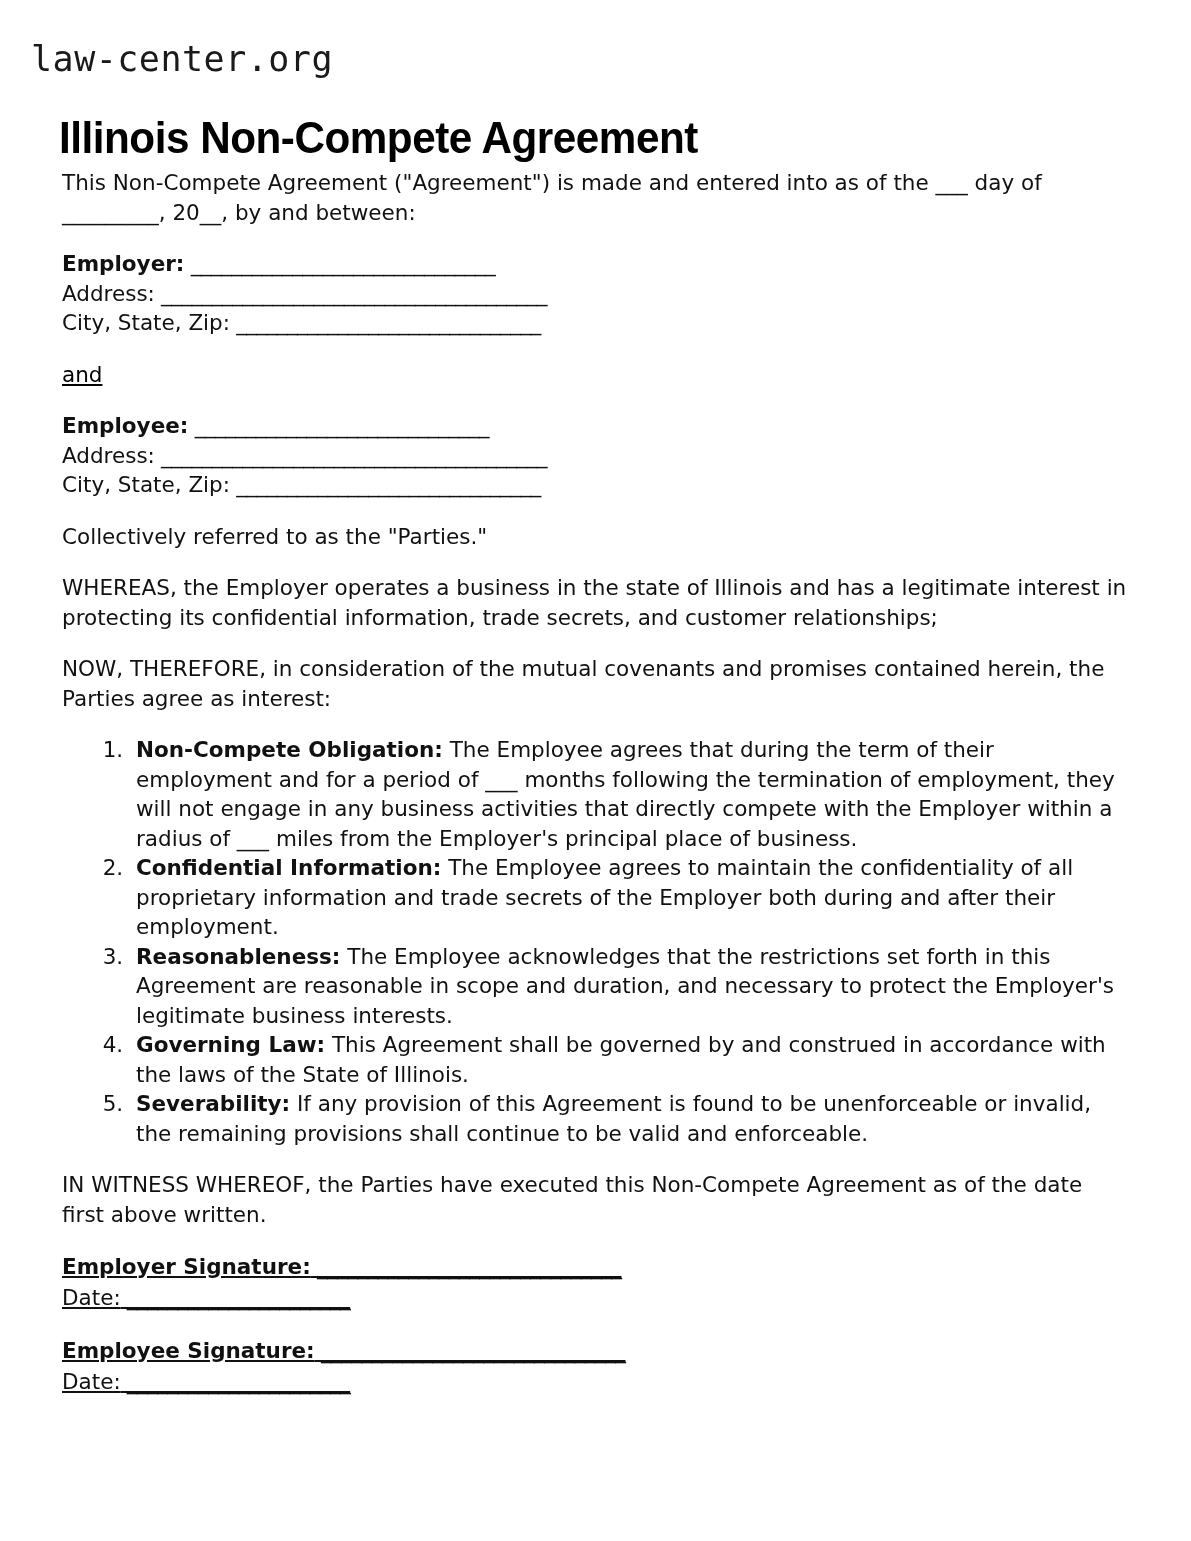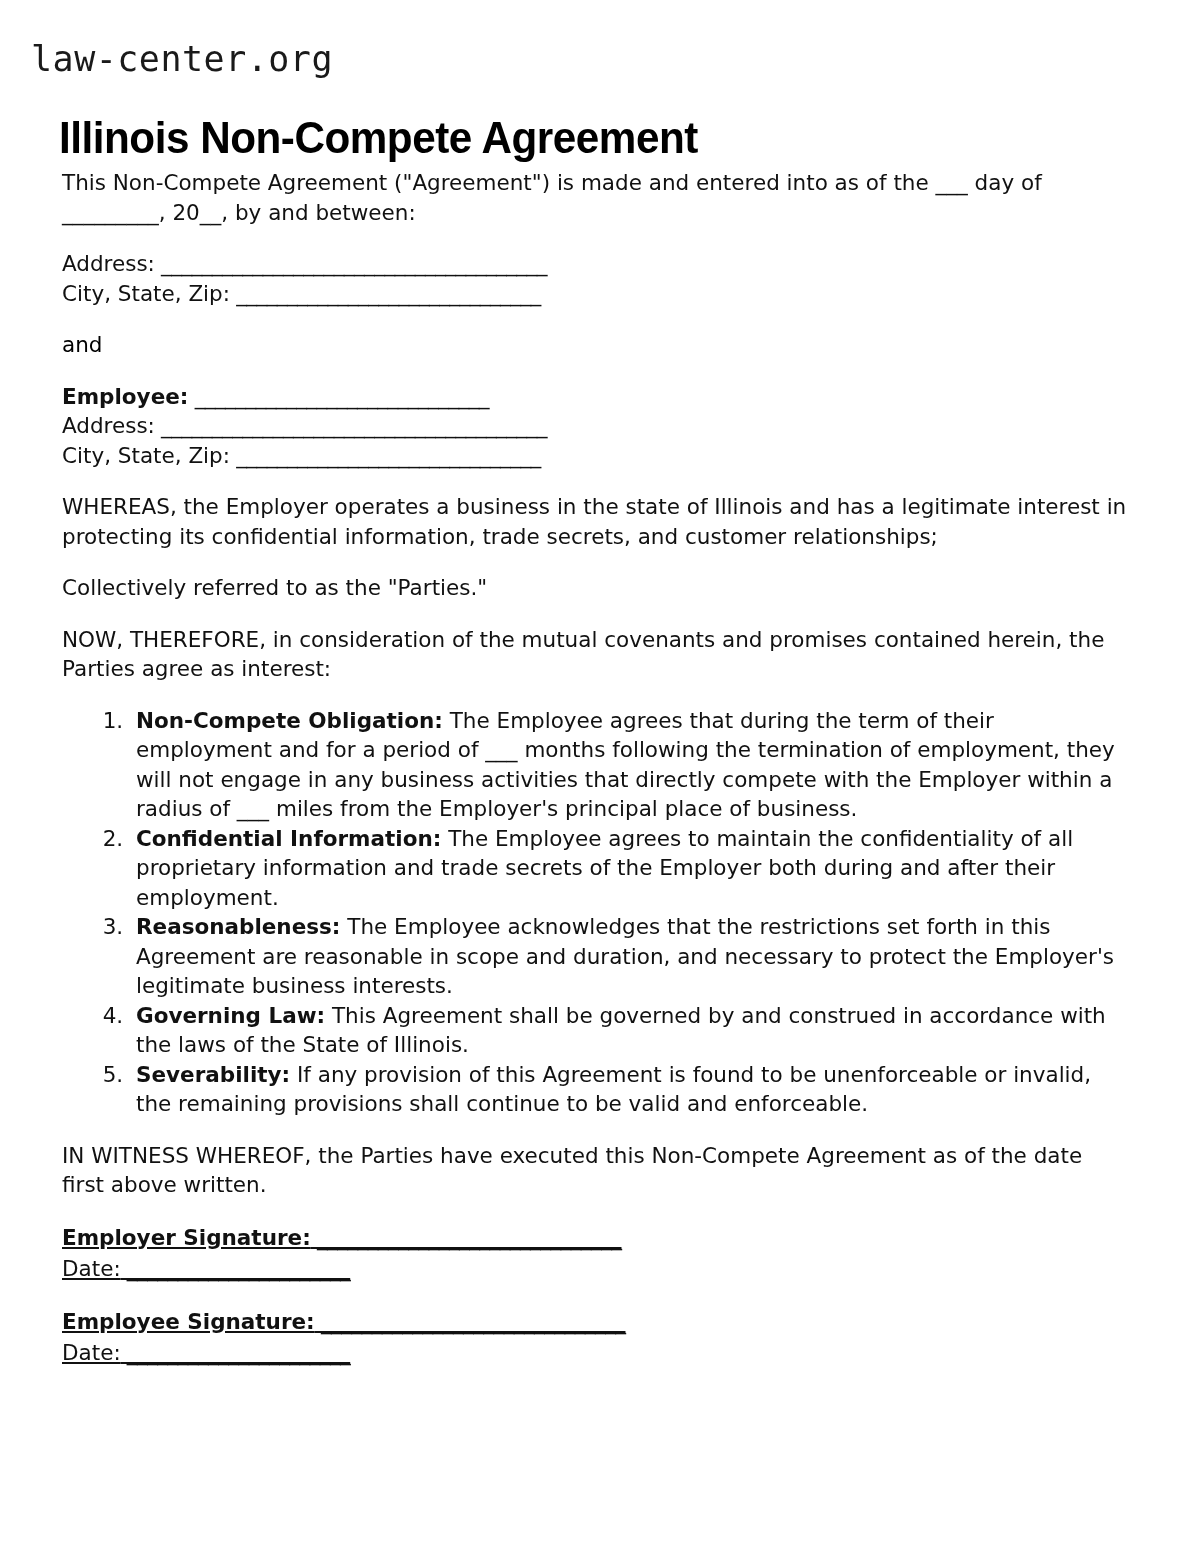--- a/index.html
+++ b/index.html
@@ -80,20 +80,21 @@
   .party-line .lbl-bold { font-weight: bold; }
   .fill {
     font-family: "DejaVu Sans", sans-serif;
     letter-spacing: -0.6px;
   }
 
   .and-line {
     margin: 0 0 22px 0;
     font-size: 21.5px;
     line-height: 29.5px;
+    text-decoration: underline;
   }
 
   
   ol.terms {
     margin: 0 0 22px 0;
     padding-left: 68px;
     font-size: 21.5px;
     line-height: 29.5px;
   }
   ol.terms > li {
@@ -120,34 +121,35 @@
 <div class="page">
 
   <div class="site-url">law-center.org</div>
   <h1 class="doc-title">Illinois Non-Compete Agreement</h1>
 
   <div class="body-wrap">
 
     <p class="para">This Non-Compete Agreement ("Agreement") is made and entered into as of the ___ day of _________, 20__, by and between:</p>
 
     <div class="party-block">
+      <div class="party-line"><span class="lbl-bold">Employer:</span><span class="fill"> ______________________________</span></div>
       <div class="party-line"><span>Address:</span><span class="fill"> ______________________________________</span></div>
       <div class="party-line"><span>City, State, Zip:</span><span class="fill"> ______________________________</span></div>
     </div>
 
     <p class="and-line">and</p>
 
     <div class="party-block">
       <div class="party-line"><span class="lbl-bold">Employee:</span><span class="fill"> _____________________________</span></div>
       <div class="party-line"><span>Address:</span><span class="fill"> ______________________________________</span></div>
       <div class="party-line"><span>City, State, Zip:</span><span class="fill"> ______________________________</span></div>
     </div>
 
+    <p class="para">Collectively referred to as the "Parties."</p>
     <p class="para">WHEREAS, the Employer operates a business in the state of Illinois and has a legitimate interest in protecting its confidential information, trade secrets, and customer relationships;</p>
-    <p class="para">Collectively referred to as the "Parties."</p>
     <p class="para">NOW, THEREFORE, in consideration of the mutual covenants and promises contained herein, the Parties agree as interest:</p>
 
     <ol class="terms">
       <li><span class="term-head">Non-Compete Obligation:</span><span> The Employee agrees that during the term of their employment and for a period of ___ months following the termination of employment, they will not engage in any business activities that directly compete with the Employer within a radius of ___ miles from the Employer's principal place of business.</span></li>
       <li><span class="term-head">Confidential Information:</span><span> The Employee agrees to maintain the confidentiality of all proprietary information and trade secrets of the Employer both during and after their employment.</span></li>
       <li><span class="term-head">Reasonableness:</span><span> The Employee acknowledges that the restrictions set forth in this Agreement are reasonable in scope and duration, and necessary to protect the Employer's legitimate business interests.</span></li>
       <li><span class="term-head">Governing Law:</span><span> This Agreement shall be governed by and construed in accordance with the laws of the State of Illinois.</span></li>
       <li><span class="term-head">Severability:</span><span> If any provision of this Agreement is found to be unenforceable or invalid, the remaining provisions shall continue to be valid and enforceable.</span></li>
     </ol>
 

